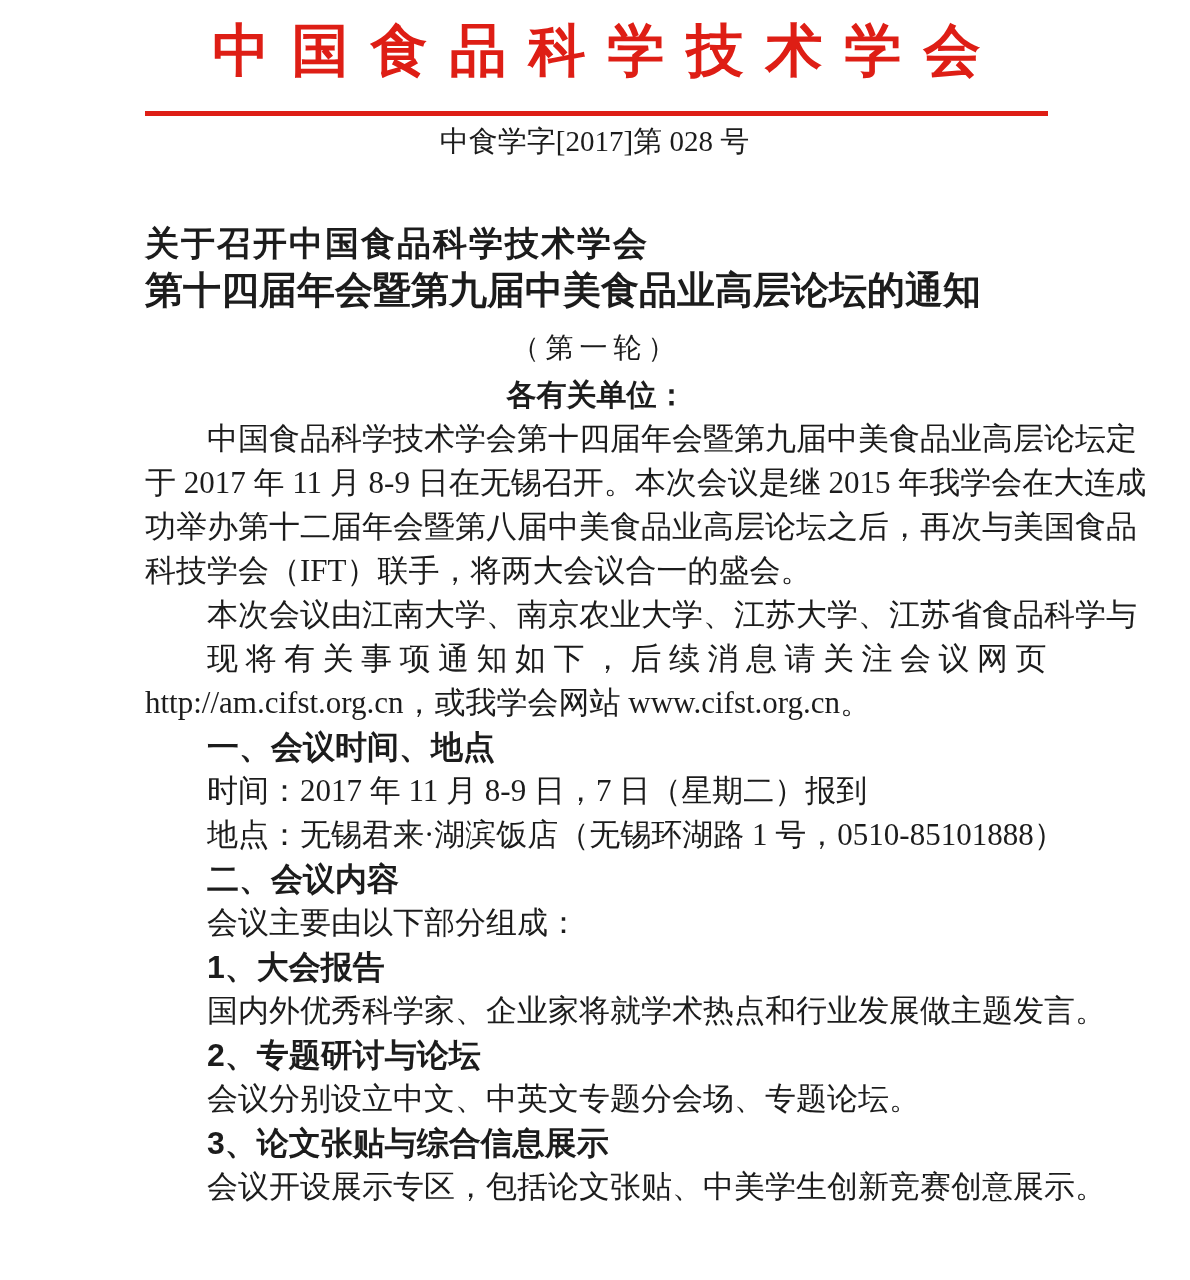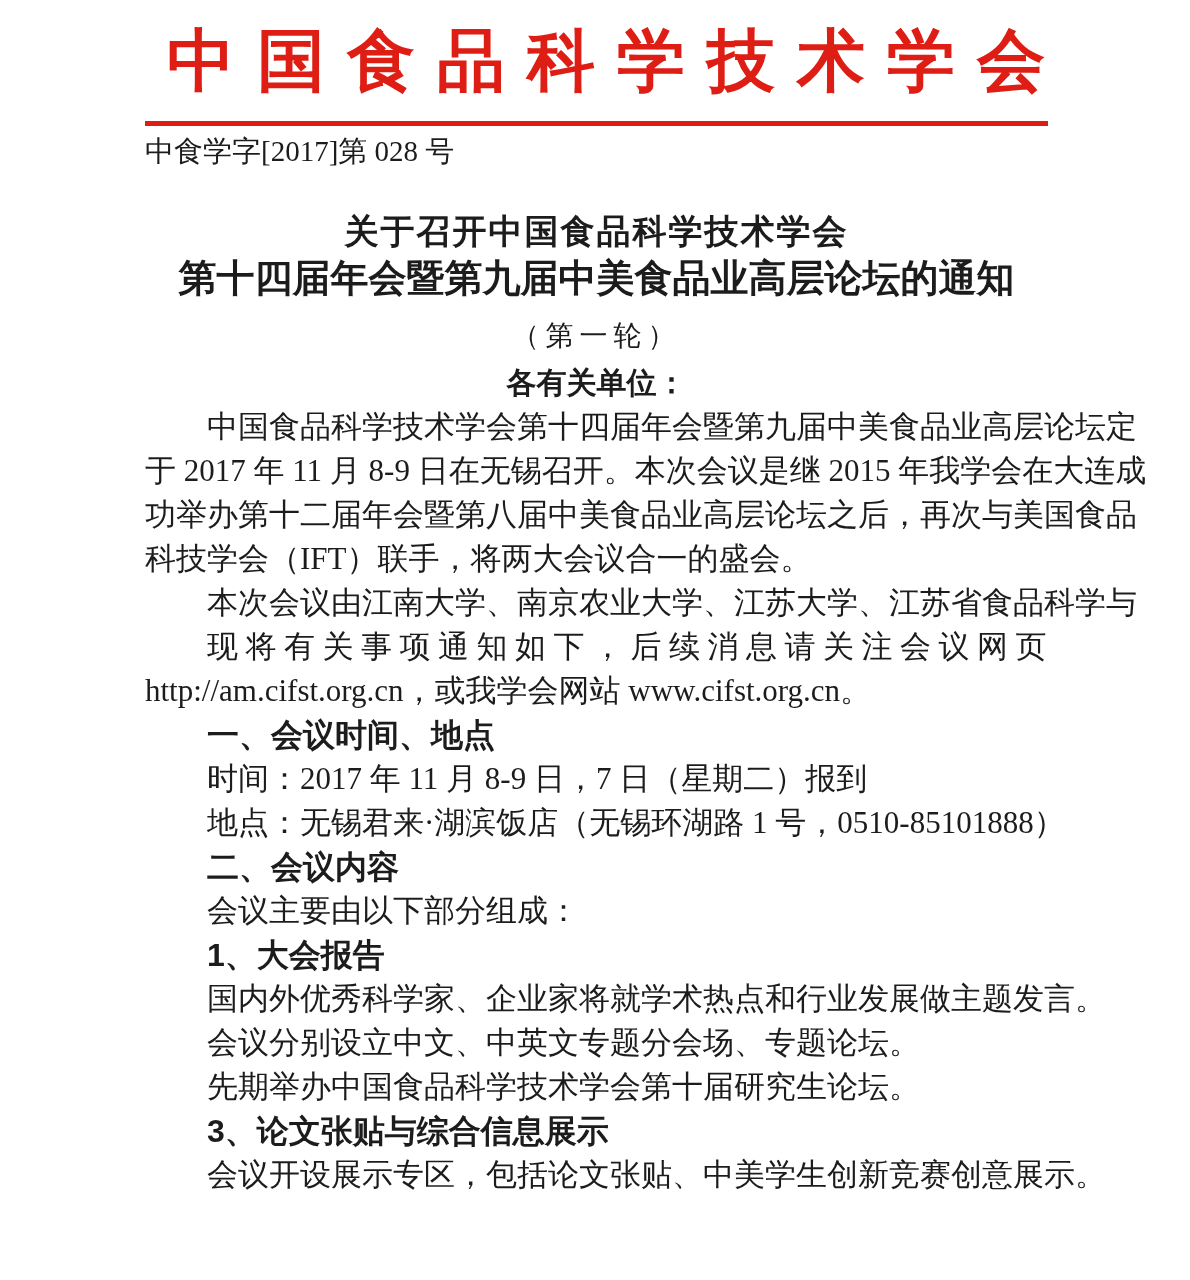--- a/index.html
+++ b/index.html
@@ -15,48 +15,47 @@
     color: var(--ink, #1c1c1c);
     overflow: hidden;
     font-family: "Liberation Serif", serif;
   }
   .content {
     margin-left: 145px;
     width: 903px;
   }
   
   .org-name {
-    margin-top: 18px;
-    text-align: left;
+    margin-top: 8px;
+    text-align: center;
     font-family: "Liberation Serif", serif;
     font-weight: bold;
-    font-size: 68px;
+    font-size: 57px;
     line-height: 86px;
     letter-spacing: 22px;
     padding-left: 22px; 
     color: var(--accent, #de1e15);
     white-space: nowrap;
   }
   .rule {
     margin-top: 17px;
     height: 5px;
     background: var(--accent, #de1e15);
   }
   .doc-number {
     margin-top: 8px;
-    text-align: left;
+    text-align: center;
     font-family: "Liberation Serif", serif;
     font-size: 29px;
     line-height: 34px;
     padding-right: 4px;
   }
   
   .title-block {
-    margin-top: 41px;
-    text-align: center;
+    margin-top: 63px;
     font-family: "Liberation Sans", sans-serif;
     font-weight: bold;
   }
   .title-line1 {
     font-size: 34px;
     line-height: 45px;
     letter-spacing: 2px;
   }
   .title-line2 {
     font-size: 38px;
@@ -129,21 +128,21 @@
           <div class="line  indent">本次会议由江南大学、南京农业大学、江苏大学、江苏省食品科学与</div>
           <div class="line spread indent">现将有关事项通知如下，后续消息请关注会议网页</div>
           <div class="line">http://am.cifst.org.cn，或我学会网站 www.cifst.org.cn。</div>
           <div class="line heading indent">一、会议时间、地点</div>
           <div class="line  indent">时间：2017 年 11 月 8-9 日，7 日（星期二）报到</div>
           <div class="line  indent">地点：无锡君来·湖滨饭店（无锡环湖路 1 号，0510-85101888）</div>
           <div class="line heading indent">二、会议内容</div>
           <div class="line  indent">会议主要由以下部分组成：</div>
           <div class="line heading indent">1、大会报告</div>
           <div class="line  indent">国内外优秀科学家、企业家将就学术热点和行业发展做主题发言。</div>
+          <div class="line heading indent">2、专题研讨与论坛</div>
           <div class="line  indent">会议分别设立中文、中英文专题分会场、专题论坛。</div>
-          <div class="line  indent">先期举办中国食品科学技术学会第十届研究生论坛。</div>
           <div class="line heading indent">3、论文张贴与综合信息展示</div>
           <div class="line  indent">会议开设展示专区，包括论文张贴、中美学生创新竞赛创意展示。</div>
         </div>
     </div>
 
   </div>
 </div>
 
 </body></html>

